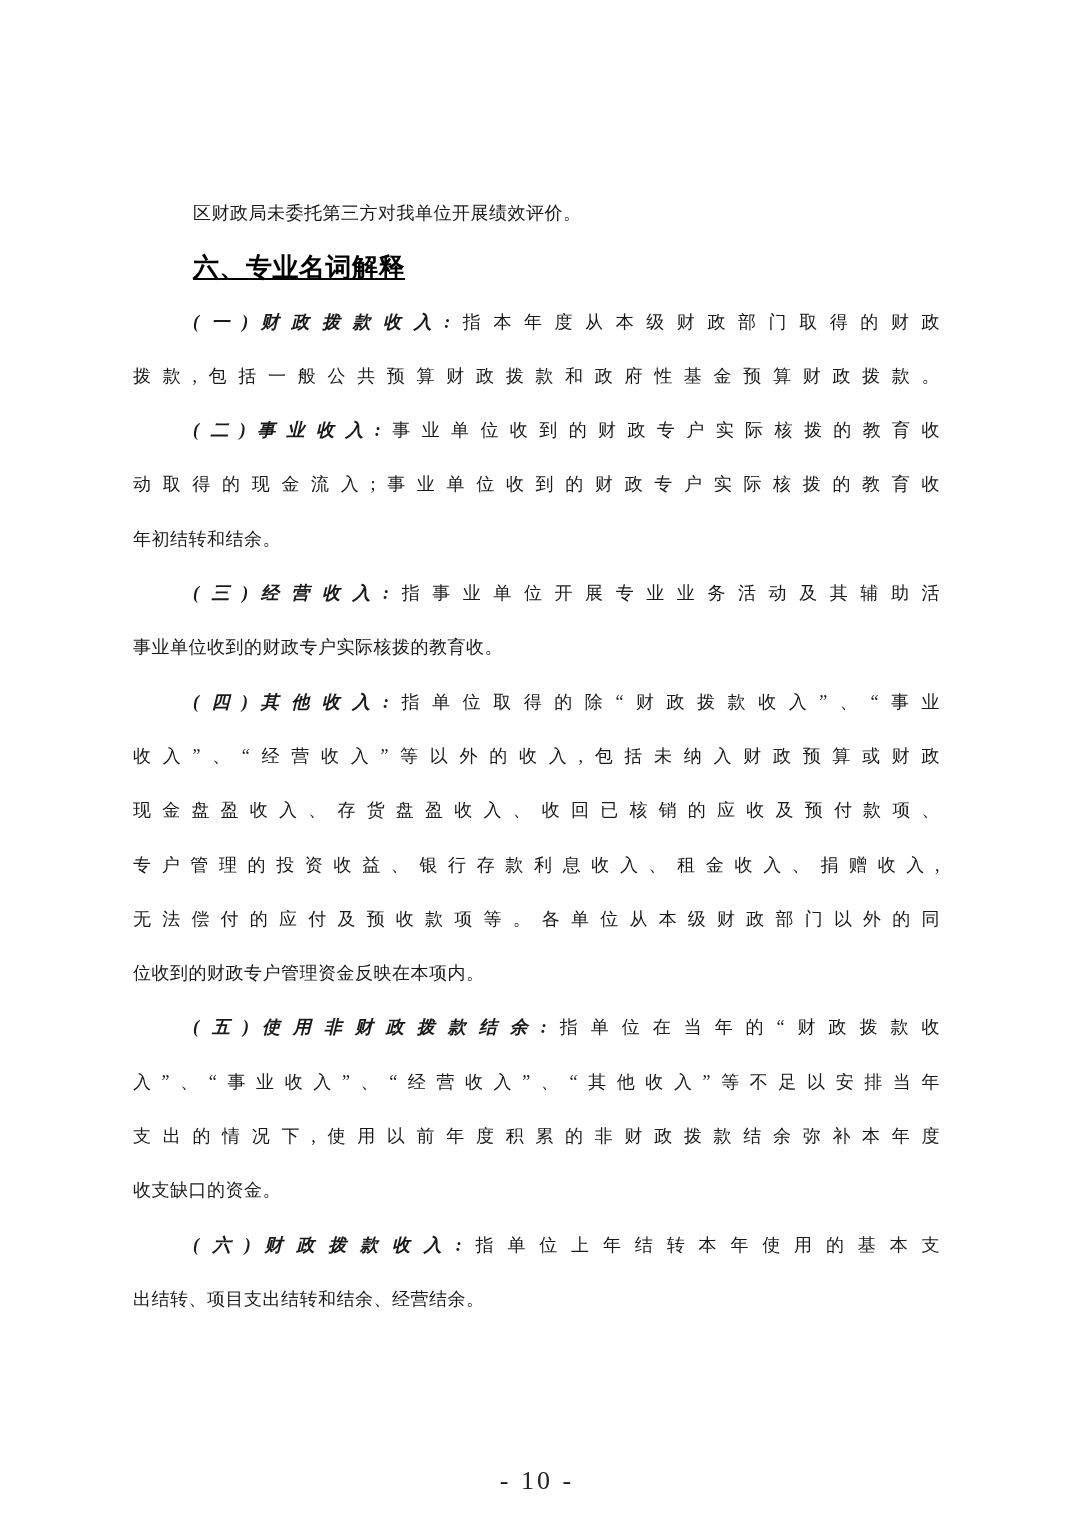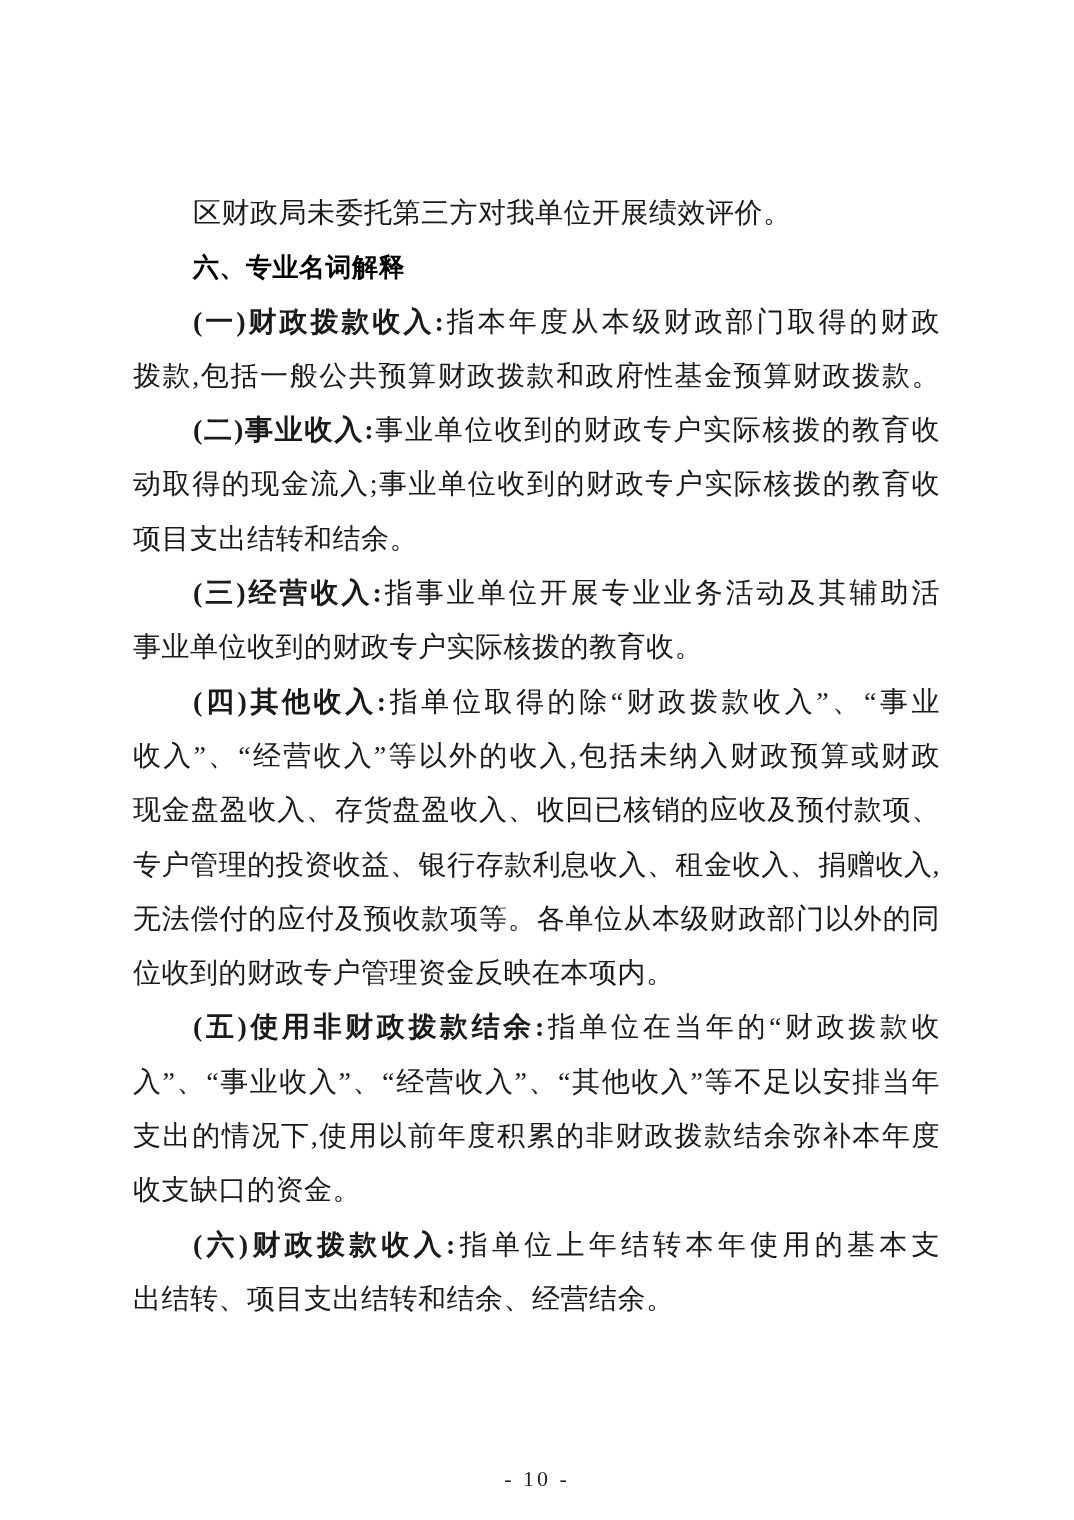--- a/index.html
+++ b/index.html
@@ -19,67 +19,68 @@
   }
   .body-text {
     position: absolute;
     left: 133px;
     top: 186px;
     width: 807px;
   }
   .line {
     height: 54.3px;
     line-height: 54.3px;
-    font-size: 28px;
+    font-size: 18px;
     white-space: nowrap;
     overflow: visible;
     text-align: left;
     letter-spacing: 0.5px;
   }
   .line.justify {
     text-align: justify;
     text-align-last: justify;
     text-justify: inter-character;
     white-space: normal;
   }
   .line.indent { text-indent: 60px; }
   .line.heading {
     font-family: "Liberation Sans", "DejaVu Sans", sans-serif;
     font-weight: bold;
     font-size: 26px;
     color: #000000;
+    text-decoration: underline;
   }
-  .term { font-weight: bold; }
+  .term { font-weight: bold; font-style: italic; }
   .footer {
     position: absolute;
     left: 0;
     right: 0;
     top: 1466px;
     text-align: center;
-    font-size: 22px;
+    font-size: 26px;
     letter-spacing: 3px;
     color: #222222;
   }
 </style>
 </head>
 <body>
 
 <div class="page">
   <div class="body-text">
 
     <div class="line indent"><span>区财政局未委托第三方对我单位开展绩效评价。</span></div>
 
     <div class="line indent heading"><span>六、专业名词解释</span></div>
 
     <div class="line indent justify"><span class="term">(一)财政拨款收入:</span><span>指本年度从本级财政部门取得的财政</span></div>
     <div class="line justify"><span>拨款,包括一般公共预算财政拨款和政府性基金预算财政拨款。</span></div>
 
     <div class="line indent justify"><span class="term">(二)事业收入:</span><span>事业单位收到的财政专户实际核拨的教育收</span></div>
     <div class="line justify"><span>动取得的现金流入;事业单位收到的财政专户实际核拨的教育收</span></div>
-    <div class="line"><span>项目支出结转和结余。</span></div>
+    <div class="line"><span>年初结转和结余。</span></div>
 
     <div class="line indent justify"><span class="term">(三)经营收入:</span><span>指事业单位开展专业业务活动及其辅助活</span></div>
     <div class="line"><span>事业单位收到的财政专户实际核拨的教育收。</span></div>
 
     <div class="line indent justify"><span class="term">(四)其他收入:</span><span>指单位取得的除“财政拨款收入”、“事业</span></div>
     <div class="line justify"><span>收入”、“经营收入”等以外的收入,包括未纳入财政预算或财政</span></div>
     <div class="line justify"><span>现金盘盈收入、存货盘盈收入、收回已核销的应收及预付款项、</span></div>
     <div class="line justify"><span>专户管理的投资收益、银行存款利息收入、租金收入、捐赠收入,</span></div>
     <div class="line justify"><span>无法偿付的应付及预收款项等。各单位从本级财政部门以外的同</span></div>
     <div class="line"><span>位收到的财政专户管理资金反映在本项内。</span></div>

